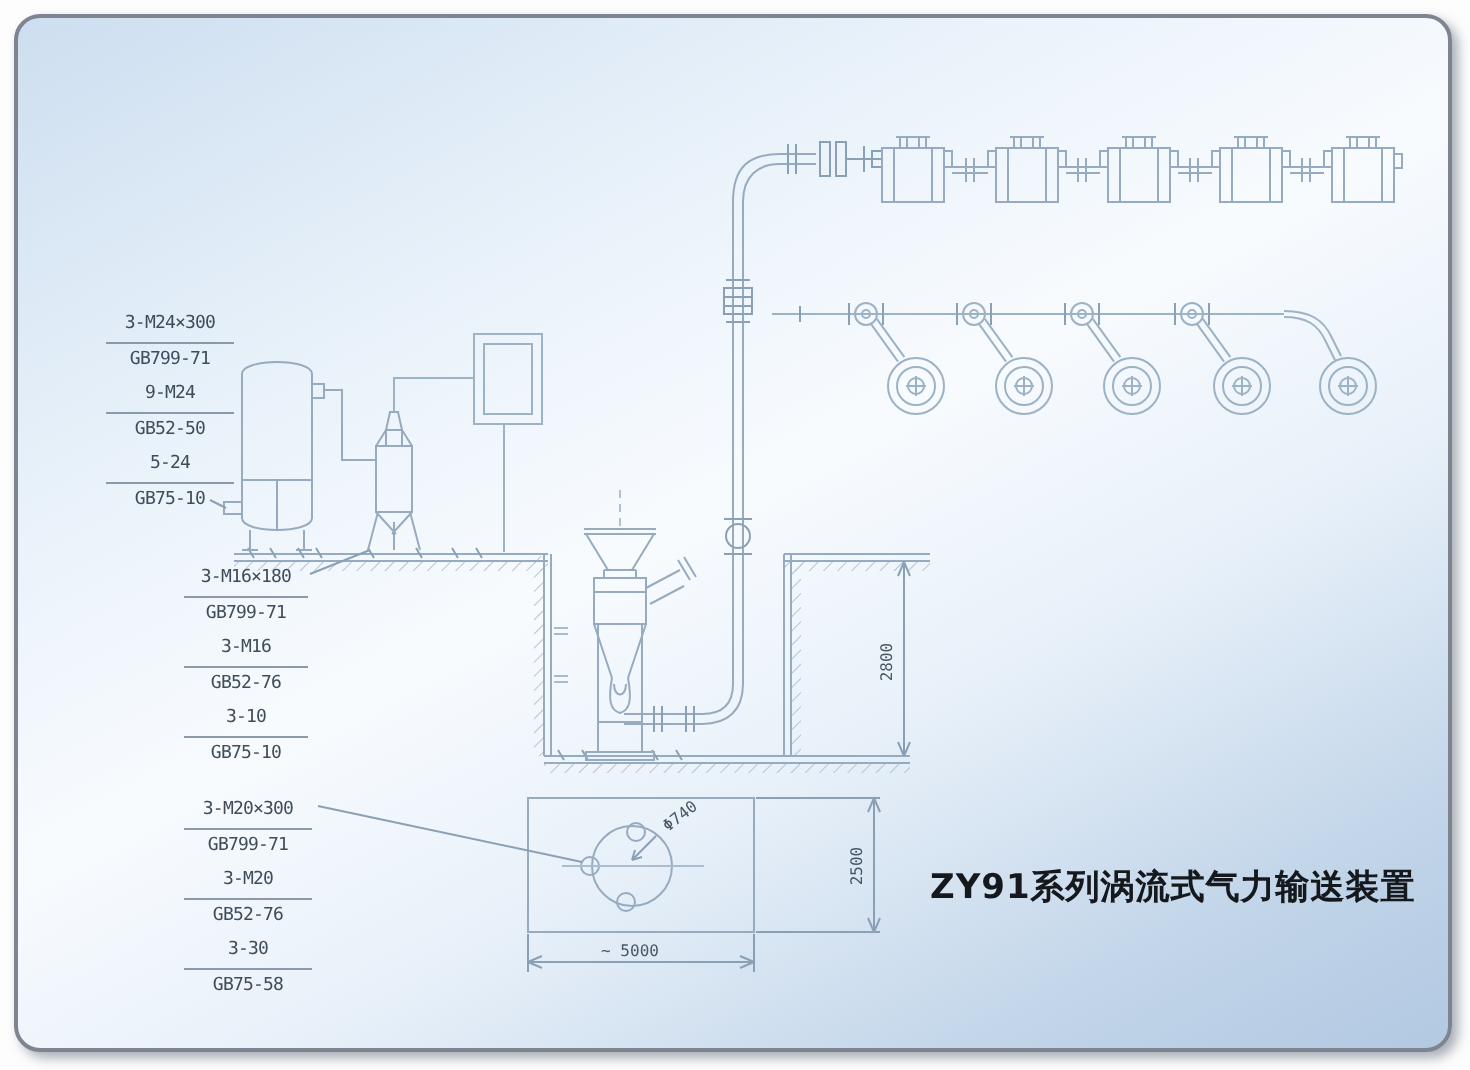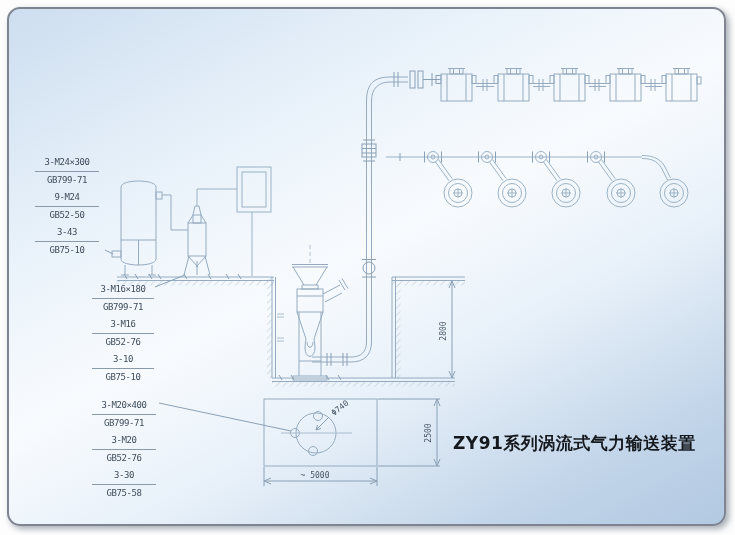--- a/index.html
+++ b/index.html
@@ -5,24 +5,24 @@
   html,body{margin:0;padding:0;background:#ffffff;width:735px;height:535px;overflow:hidden;}
   .page{position:relative;width:735px;height:535px;background:#fdfdfd;font-family:"DejaVu Sans",sans-serif;}
   .frame{position:absolute;left:7px;top:7px;right:9px;bottom:9px;border:2px solid #7f8590;border-radius:13px;
          background:linear-gradient(152deg,#cddef0 0%,#e9f2fa 28%,#f8fbfe 48%,#e7f0f9 66%,#c2d5e9 86%,#b2c9e2 100%);
          box-shadow:3px 3px 6px rgba(96,108,124,.55);overflow:hidden;}
   svg{position:absolute;left:0;top:0;}
   .ftable{position:absolute;text-align:center;font-family:"DejaVu Sans Mono",monospace;
           font-size:9px;letter-spacing:-0.4px;color:#3f4c5a;}
   .ftable .frow{height:17px;line-height:17px;white-space:nowrap;}
   .ftable .frow.rule{border-bottom:1px solid #8b9aa9;}
-  .t1{left:26px;top:145px;width:64px;}
+  .t1{left:44px;top:145px;width:64px;}
   .t2{left:83px;top:272px;width:62px;}
   .t3{left:83px;top:388px;width:64px;}
-  .dwg-title{position:absolute;left:444px;top:423px;width:250px;font-size:17px;font-weight:bold;
+  .dwg-title{position:absolute;left:456px;top:423px;width:250px;font-size:17px;font-weight:bold;
              color:#15191d;letter-spacing:0.5px;white-space:nowrap;}
   text{font-family:"DejaVu Sans Mono",monospace;font-size:8px;fill:#4a5866;}
 </style>
 </head>
 <body>
 
 <div class="page">
  <div class="frame">
 
   <svg width="735" height="535" viewBox="0 0 735 535">
@@ -268,35 +268,35 @@
       <path d="M146,278 L176,266"></path>
       <path d="M150,394 L282,422"></path>
     </g>
   </svg>
 
   <div class="ftable t1">
     <div class="frow rule">3-M24×300</div>
     <div class="frow">GB799-71</div>
     <div class="frow rule">9-M24</div>
     <div class="frow">GB52-50</div>
-    <div class="frow rule">3-43</div>
+    <div class="frow rule">5-24</div>
     <div class="frow">GB75-10</div>
   </div>
 
   <div class="ftable t2">
     <div class="frow rule">3-M16×180</div>
     <div class="frow">GB799-71</div>
     <div class="frow rule">3-M16</div>
     <div class="frow">GB52-76</div>
     <div class="frow rule">3-10</div>
     <div class="frow">GB75-10</div>
   </div>
 
   <div class="ftable t3">
-    <div class="frow rule">3-M20×400</div>
+    <div class="frow rule">3-M20×300</div>
     <div class="frow">GB799-71</div>
     <div class="frow rule">3-M20</div>
     <div class="frow">GB52-76</div>
     <div class="frow rule">3-30</div>
     <div class="frow">GB75-58</div>
   </div>
 
   <div class="dwg-title">ZY91系列涡流式气力输送装置</div>
 
  </div>

